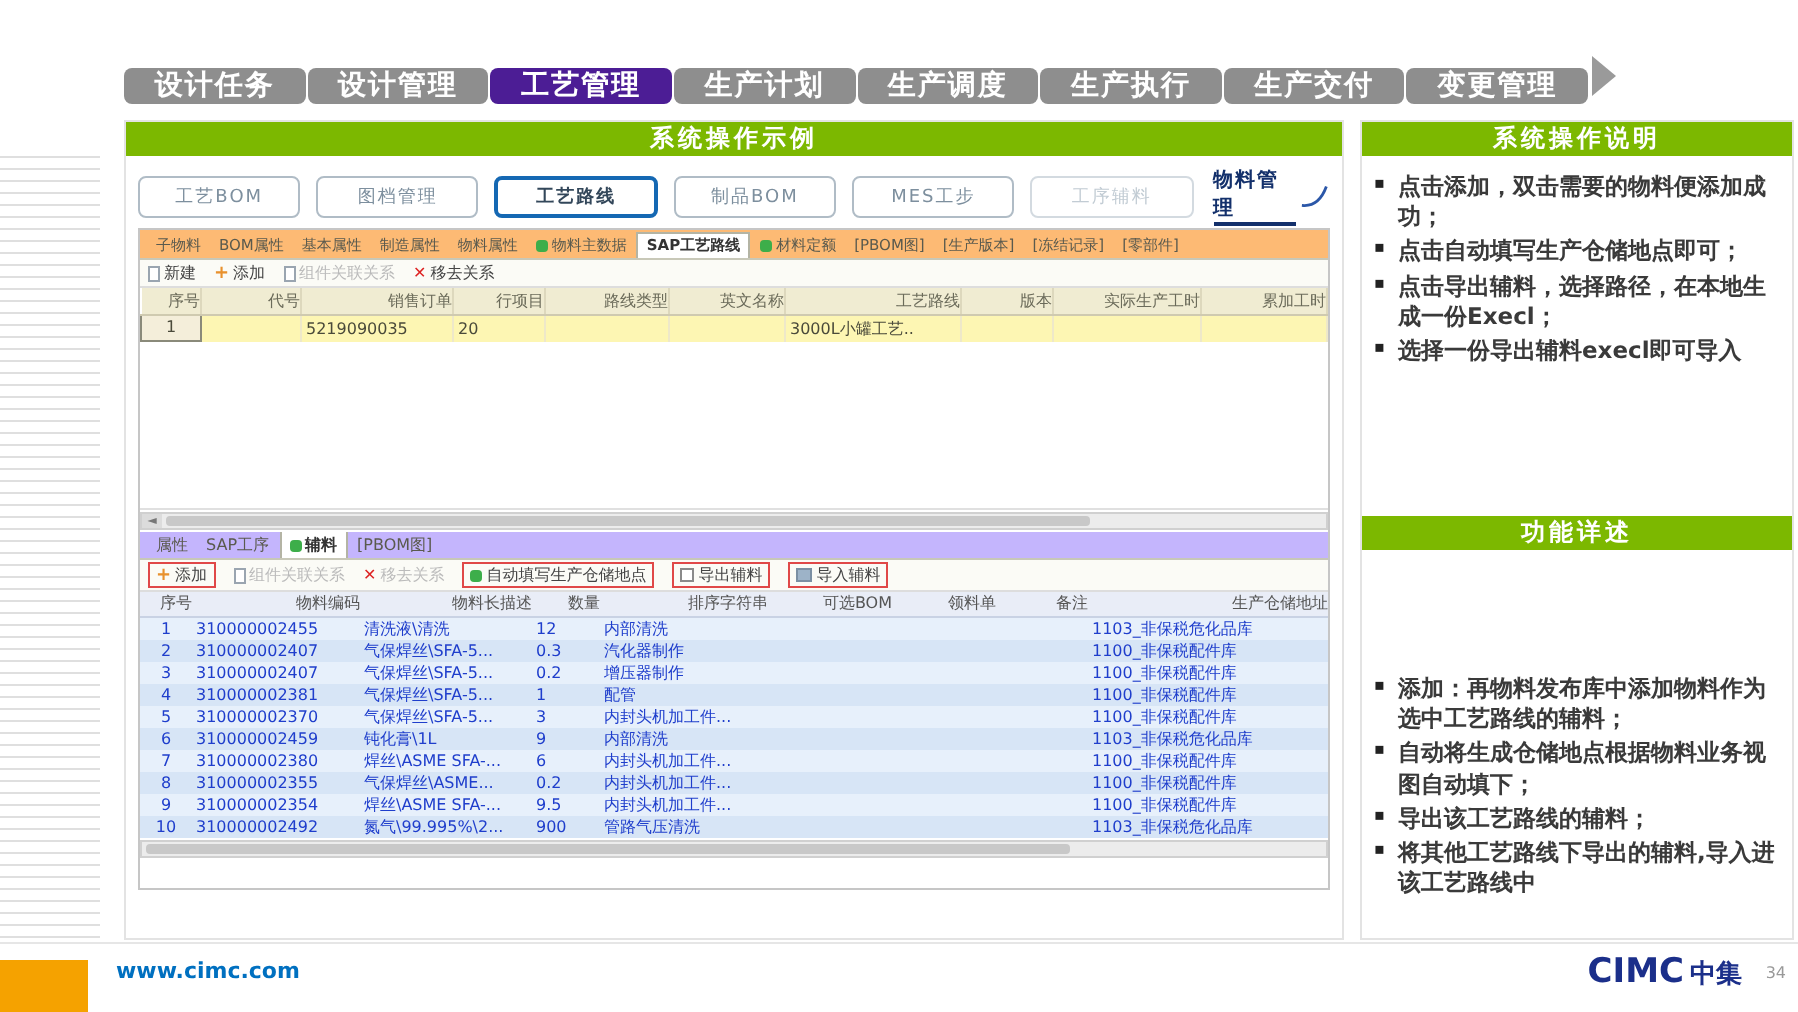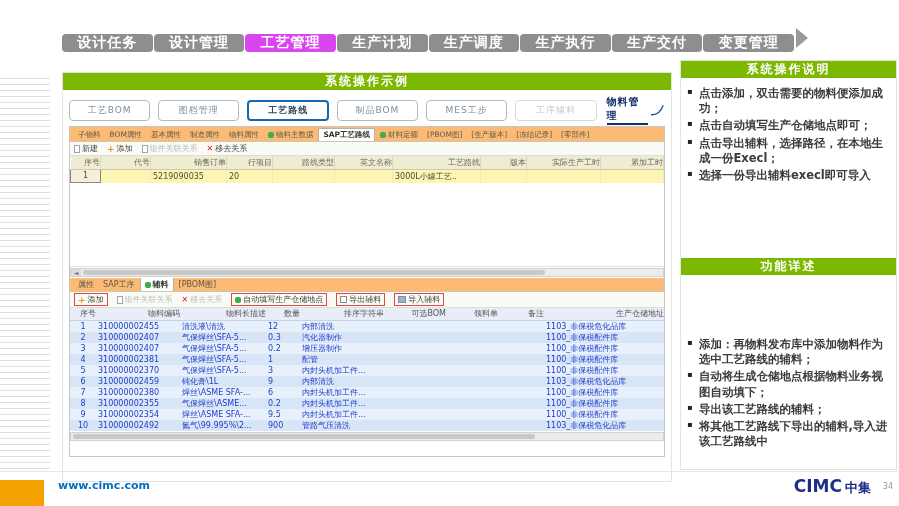--- a/index.html
+++ b/index.html
@@ -7,29 +7,29 @@
   .slide { position:relative; width:899px; height:506px; background:#ffffff; overflow:hidden; margin:0 auto; }
 
   
   .stripes { position:absolute; left:0; top:78px; width:50px; height:394px;
     background:repeating-linear-gradient(to bottom,#d7d7d7 0 1px, #ffffff 1px 6px); opacity:.8; }
 
   
   .topnav { position:absolute; left:62px; top:24px; width:732px; height:28px; display:flex; gap:1px; align-items:flex-end; }
   .navtab { flex:1; background:#8e8e8e; color:#fff; font-weight:bold; font-size:14px;
     display:flex; align-items:center; justify-content:center; border-radius:4px; letter-spacing:1px; cursor:default; }
-  .navtab.active { background:#d946ef;font-family:Liberation Serif, serif; }
+  .navtab.active { background:#4c1d95;font-family:Liberation Serif, serif; }
   .nav-arrow { position:absolute; right:-14px; top:4px; width:0; height:0;
     border-top:10px solid transparent; border-bottom:10px solid transparent; border-left:12px solid #9a9a9a; }
 
   .green-bar { background:#7cb800; color:#fff; font-weight:bold; font-size:12px; text-align:center;
     height:17px; line-height:17px; letter-spacing:2px; }
 
   
-  .left-panel { position:absolute; left:62px; top:60px; width:610px; height:410px; background:#fff; border:1px solid #e3e3e3;margin-top:12px; }
+  .left-panel { position:absolute; left:62px; top:60px; width:610px; height:410px; background:#fff; border:1px solid #e3e3e3; }
   .app { position:relative; width:100%; height:calc(100% - 17px); padding:6px 6px 0 6px; }
 
   .app-buttons { display:flex; gap:8px; align-items:center; height:24px; margin-top:2px; }
   .appbtn { width:86px; height:21px; border:1px solid #b0bcc6; border-radius:4px; background:#fff;
     color:#7d8f9e; font-size:9px; display:flex; align-items:center; justify-content:center; letter-spacing:1px; }
   .appbtn.active { border:2px solid #1568b3; color:#33475a; font-weight:bold; }
   .appbtn.disabled { color:#c2ccd4; border-color:#d3dae0; }
   .materials-link { display:flex; align-items:center; gap:2px; margin-left:2px; }
   .materials-link .lnk { font-size:10px; font-weight:bold; color:#13306b; border-bottom:2px solid #13306b; letter-spacing:1px; }
 
@@ -63,21 +63,21 @@
   .grid1 th:nth-child(1){width:30px}.grid1 th:nth-child(2){width:50px}.grid1 th:nth-child(3){width:76px}
   .grid1 th:nth-child(4){width:46px}.grid1 th:nth-child(5){width:62px}.grid1 th:nth-child(6){width:58px}
   .grid1 th:nth-child(7){width:88px}.grid1 th:nth-child(8){width:46px}.grid1 th:nth-child(9){width:74px}
 
   .grid-filler { height:84px; background:#fff; border-bottom:1px solid #e0e0e0; }
 
   .hscroll { height:9px; background:#ececec; border:1px solid #d0d0d0; display:flex; align-items:center; margin:1px 0; }
   .hscroll .sarrow { width:10px; font-size:6px; color:#777; text-align:center; line-height:7px; background:#dcdcdc; height:100%; }
   .hscroll .thumb { width:78%; height:5px; background:#c8c8c8; border-radius:2px; margin-left:2px; }
 
-  .bottom-tabs { background:#fdba74; height:14px; font-size:8px; }
+  .bottom-tabs { background:#c4b5fd; height:14px; font-size:8px; }
   .bottom-tabs .tab.sel { font-weight:bold; }
 
   .toolbar2 { height:16px; background:#fbfbf6; }
 
   .grid2 th { background:#e9edf7; color:#555; border-bottom:1px solid #c9d2e4; height:12px; }
   .grid2 tbody tr:nth-child(odd)  { background:#e7f0fb; }
   .grid2 tbody tr:nth-child(even) { background:#d7e5f6; }
   .grid2 tbody td { color:#1f3ecc; height:11px; line-height:9px; }
   .grid2 tbody td:first-child { text-align:center; }
   .grid2 th:nth-child(1){width:26px}.grid2 th:nth-child(2){width:84px}.grid2 th:nth-child(3){width:86px}

